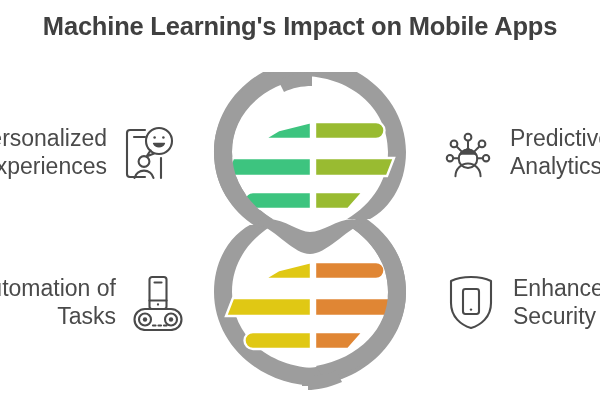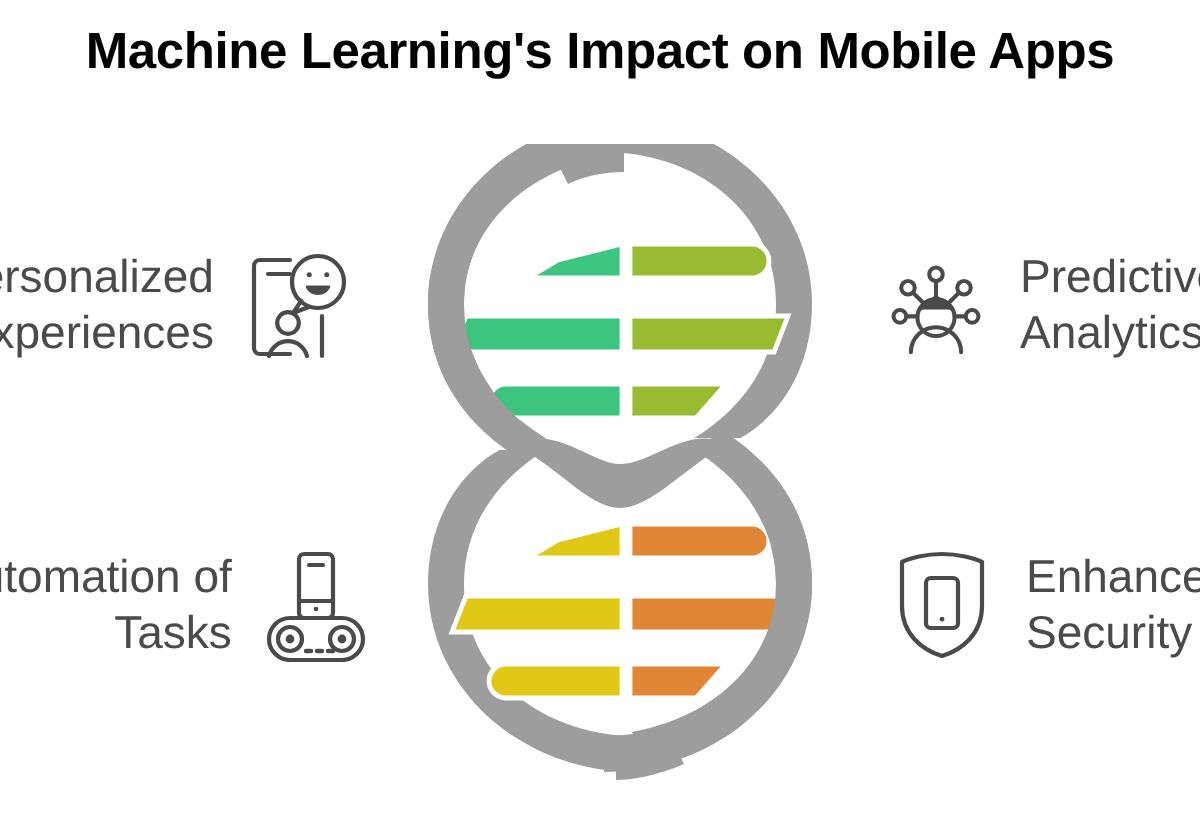--- a/index.html
+++ b/index.html
@@ -24,21 +24,21 @@
 
   
   .title {
     position: absolute;
     top: 12px;
     left: 0;
     width: 600px;
     text-align: center;
     font-size: 25.5px;
     font-weight: bold;
-    color: #000000;
+    color: #404040;
     letter-spacing: -0.2px;
     white-space: nowrap;
   }
 
   
   .label-block {
     position: absolute;
     display: flex;
     align-items: center;
     gap: 14px;

